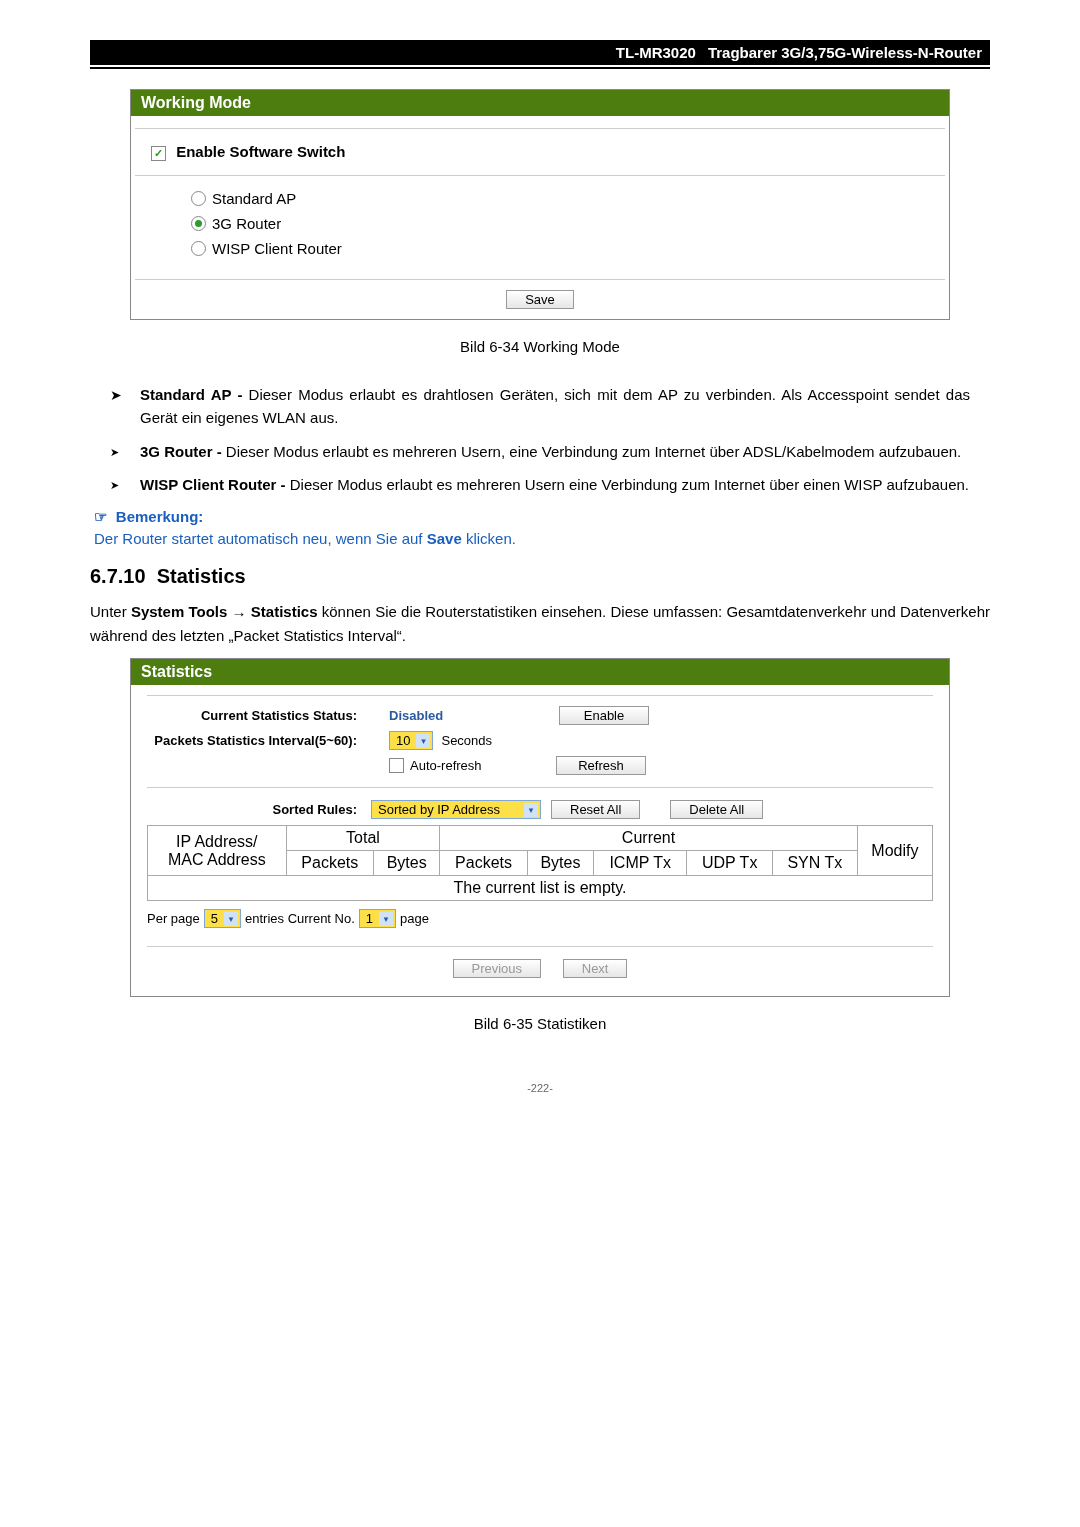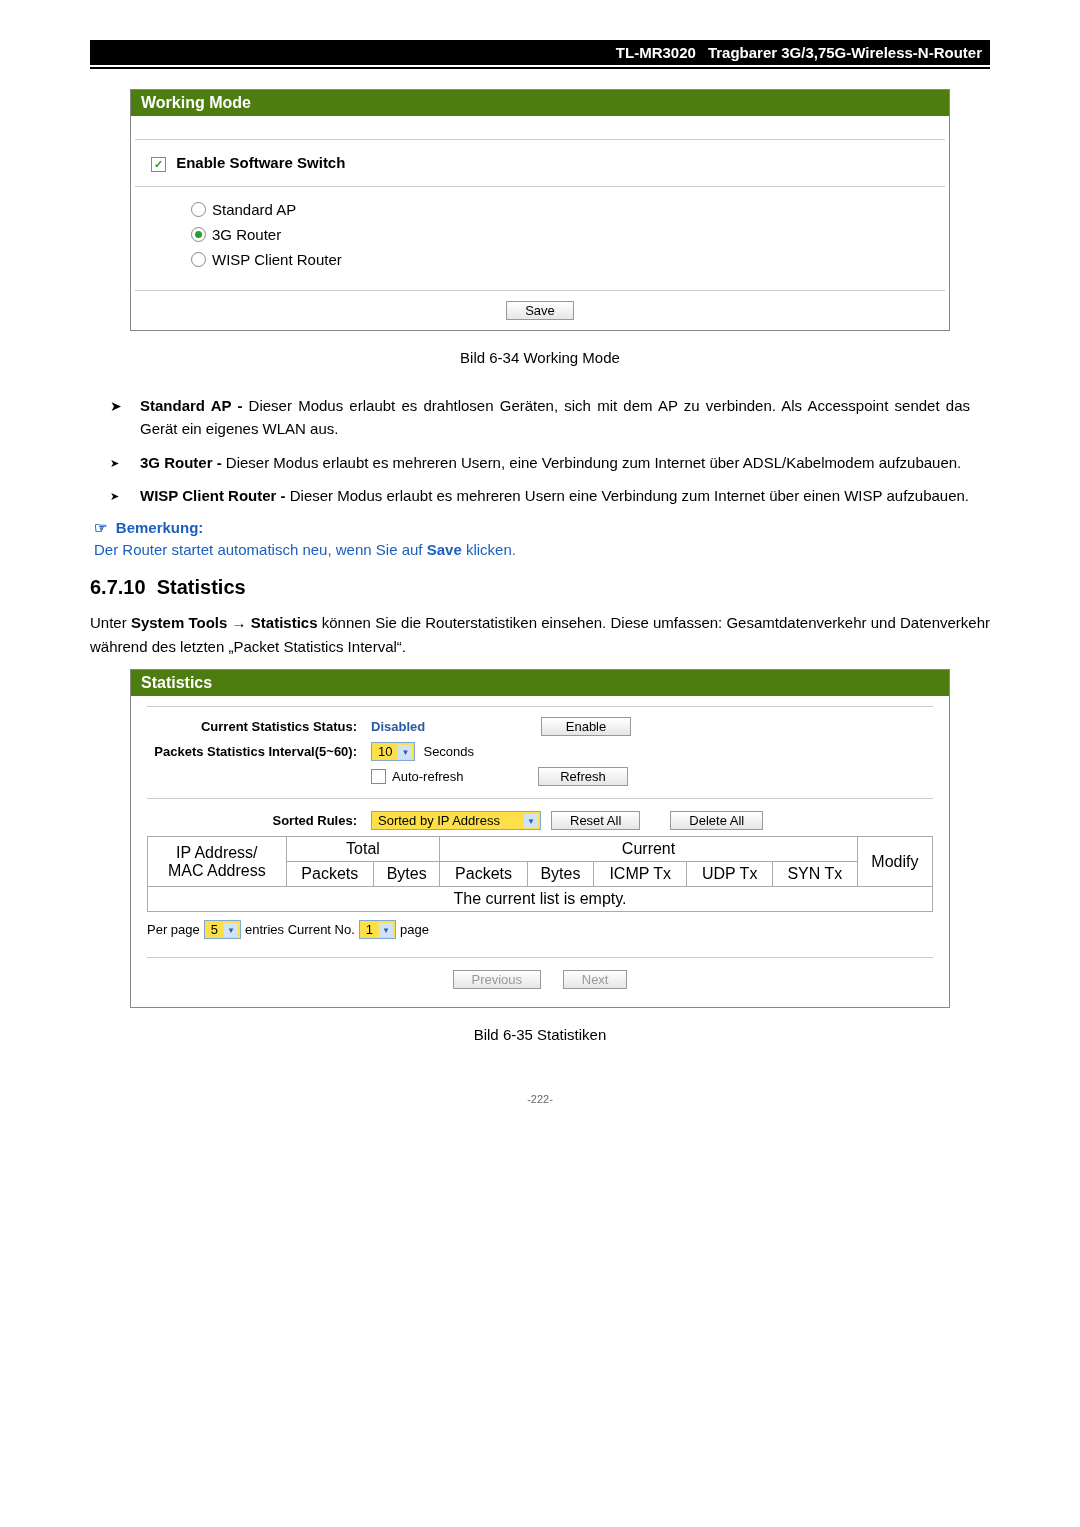--- a/index.html
+++ b/index.html
@@ -10,21 +10,21 @@
     color: #000;
     font-size: 15px;
     width: 1080px;
     box-sizing: border-box;
   }
   .hdr-wrap { border-bottom: 2px solid #000; padding-bottom: 2px; margin-bottom: 20px; }
   .hdr { background: #000; color: #fff; display: flex; justify-content: flex-end; padding: 4px 8px; font-weight: bold; }
   .hdr span:first-child { margin-right: 12px; }
   .panel { border: 1px solid #888; margin: 0 40px; }
   .panel-title { background: #4d7c0f; color: #fff; font-weight: bold; padding: 4px 10px; font-size: 16px; }
-  .panel-body { padding: 23px 0 10px 0; }
+  .panel-body { padding: 12px 0 10px 0; }
   .indent1 { padding: 14px 0 14px 20px; font-weight: bold; }
   .radio-row { display:flex; align-items:center; gap:6px; padding:4px 0 4px 60px; }
   .cb, .rd { width:13px; height:13px; border:1px solid #888; display:inline-flex; align-items:center; justify-content:center; background:#fff; }
   .cb.checked::after { content:"✓"; color:#2a9d2a; font-size:11px; line-height:11px; }
   .rd { border-radius:50%; }
   .rd.checked::after { content:""; width:7px; height:7px; background:#2a9d2a; border-radius:50%; display:block; }
   .btn { background: linear-gradient(#fff,#e6e6e6); border:1px solid #999; padding:1px 18px; font-size:13px; cursor:pointer; }
   .btn.disabled { color:#999; }
   .center { text-align:center; }
   .caption { text-align:center; margin:18px 0 28px 0; }
@@ -32,21 +32,21 @@
   ul.bullets > li { display:flex; gap:12px; margin:10px 0; line-height:1.55; text-align:justify; }
   .arrow { font-size:14px; margin-top:2px; min-width:18px; }
   .arrow.small { font-size:11px; margin-top:4px; }
   .note-hdr { color:#1a5fbf; font-weight:bold; margin:12px 0 4px 4px; }
   .note-body { color:#1a5fbf; margin:0 0 18px 4px; }
   h3.sec { font-size:20px; margin:14px 0 12px 0; }
   .bodytext { line-height:1.6; margin:0 0 10px 0; text-align:justify; }
   
   .stats-body { padding:10px 16px 18px 16px; font-size:13px; }
   .srow { display:flex; align-items:center; margin:6px 0; }
-  .slabel { width:210px; text-align:right; font-weight:bold; padding-right:14px; }
+  .slabel { width:210px; text-align:right; font-weight:bold; padding-right:32px; }
   .disabled-txt { color:#2a5aa0; font-weight:bold; }
   .sel { border:1px solid #7ea6d6; background:#fde047; padding:1px 2px 1px 6px; display:inline-flex; align-items:center; gap:6px; }
   .sel .caret { background:#cfe2f8; width:14px; height:14px; display:flex; align-items:center; justify-content:center; font-size:9px; color:#2a5aa0; }
   .tbl { border-collapse:collapse; width:100%; margin-top:4px; }
   .tbl th, .tbl td { border:1px solid #aaa; padding:3px 6px; font-weight:normal; font-size:16px; text-align:center; }
   .pager { display:flex; align-items:center; gap:4px; margin-top:8px; font-size:13px; }
   .pagenum { color:#666; text-align:center; font-size:11px; margin-top:50px; }
 </style>
 </head>
 <body>

